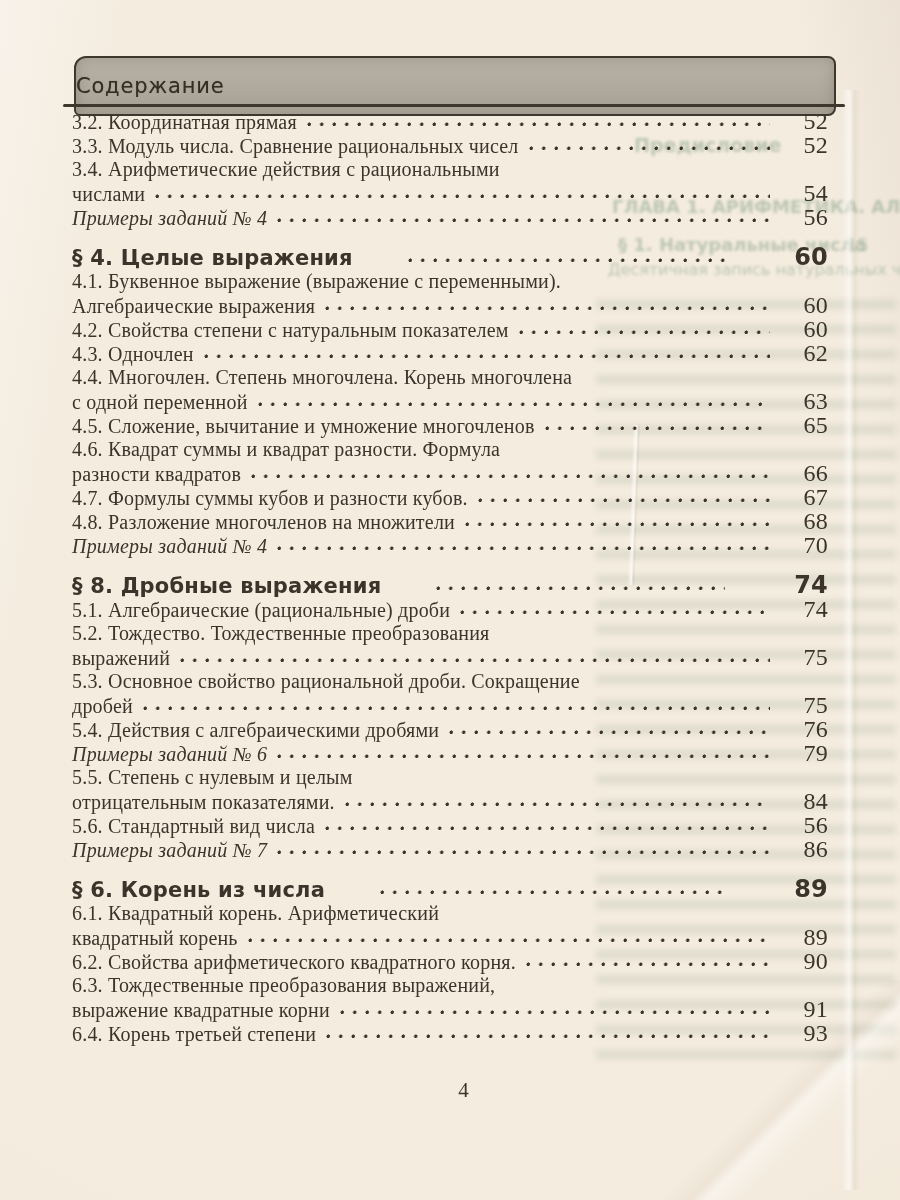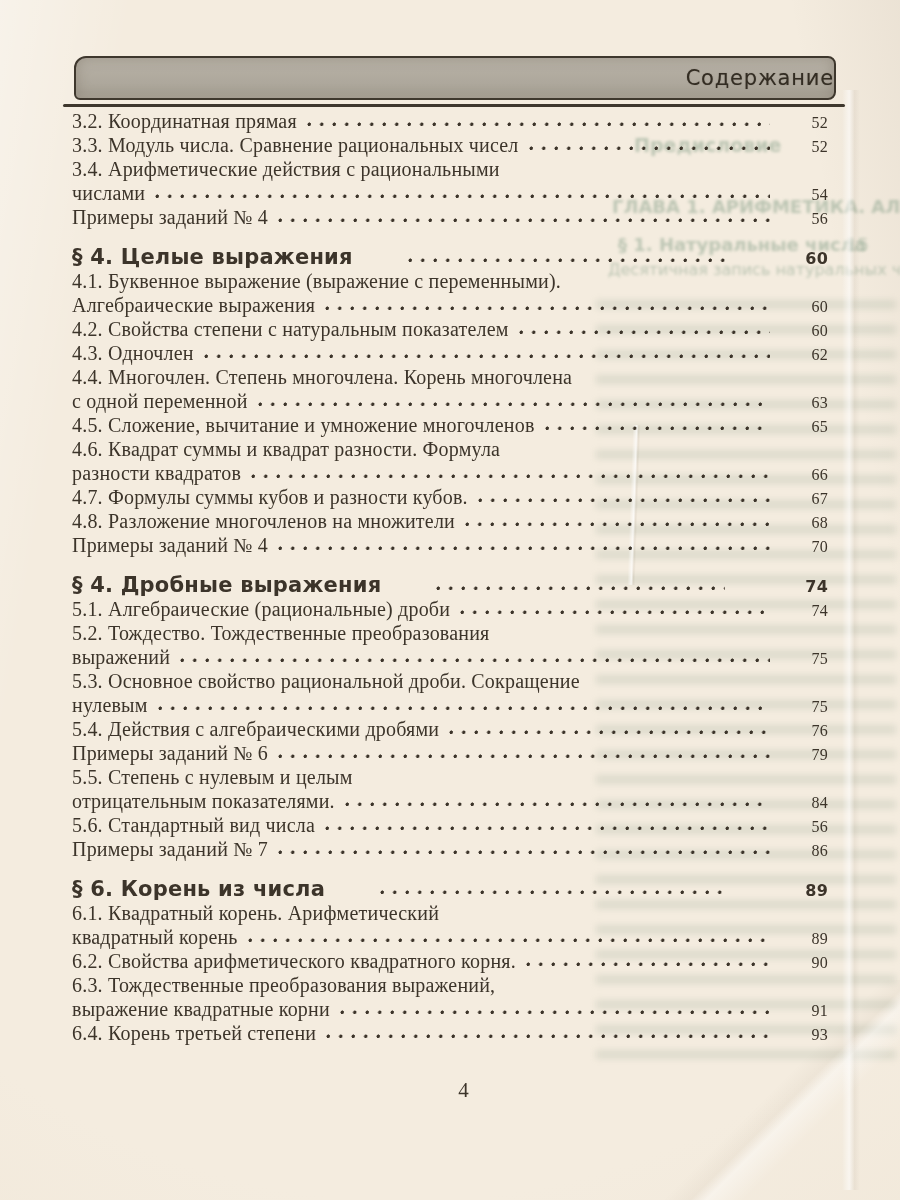--- a/index.html
+++ b/index.html
@@ -40,26 +40,26 @@
     left:630px;top:425px;width:8px;height:160px;
     background:linear-gradient(90deg, rgba(0,0,0,0), rgba(255,255,255,.7) 50%, rgba(90,70,50,.08) 75%, rgba(0,0,0,0));
     transform:rotate(2deg);
   }
   .crease-corner{
     left:640px;top:980px;width:320px;height:220px;
     background:linear-gradient(135deg, rgba(0,0,0,0) 45%, rgba(120,95,70,.05) 50%, rgba(255,255,255,.4) 53%, rgba(0,0,0,0) 60%);
   }
   
   .band{
-    position:absolute;left:74px;top:56px;width:762px;height:44px;
+    position:absolute;left:74px;top:56px;width:762px;height:60px;
     box-sizing:border-box;
     background:linear-gradient(180deg,#b8b2a7,#aaa498 85%,#b0aa9e);
     border:2px solid var(--band_border);
     border-radius:12px 8px 8px 6px;
-    display:flex;align-items:center;justify-content:flex-end;
+    display:flex;align-items:center;justify-content:flex-start;
     box-shadow:inset 0 0 14px rgba(70,60,45,.25);
   }
   .band-title{
     font-family:"DejaVu Sans", sans-serif;
     font-size:21px;letter-spacing:.8px;color:#332d23;
     text-shadow:0 0 1px rgba(50,40,30,.4);
   }
   .band-underline{
     position:absolute;left:63px;top:104px;width:782px;height:3px;
     background:var(--band_border);border-radius:2px;
@@ -72,30 +72,30 @@
     display:flex;align-items:baseline;
     height:24px;line-height:24px;
     font-size:20px;letter-spacing:.2px;
     white-space:nowrap;
   }
   .row.section{
     font-family:"DejaVu Sans", sans-serif;
     font-weight:bold;font-size:21px;
     margin-top:16px;letter-spacing:.2px;gap:45px;
   }
-  .row.italic .txt{}
+  .row.italic .txt{font-style:italic;}
   .txt{flex:0 0 auto;}
   .leader{
     flex:1 1 auto;min-width:18px;height:5px;
     align-self:flex-end;margin:0 14px 6px 10px;
     background-image:radial-gradient(circle at 2.2px 2.2px, var(--ink) 1.6px, rgba(0,0,0,0) 1.9px);
     background-size:12.5px 5px;background-repeat:repeat-x;
     overflow:hidden;
   }
-  .pg{flex:0 0 44px;text-align:right;font-size:16px;}
+  .pg{flex:0 0 44px;text-align:right;font-size:24px;}
   
   .folio{
     position:absolute;left:464px;top:1078px;transform:translateX(-50%);
     font-size:21px;letter-spacing:1px;
   }
 </style>
 </head>
 <body>
 
 <div class="page">
@@ -195,42 +195,42 @@
         <span class="txt">4.8. Разложение многочленов на множители</span>
         <span class="leader"></span>
         <span class="pg">68</span>
       </div>
       <div class="row italic">
         <span class="txt">Примеры заданий № 4</span>
         <span class="leader"></span>
         <span class="pg">70</span>
       </div>
       <div class="row section">
-        <span class="txt">§ 4. Дробные выражения</span>
+        <span class="txt">§ 8. Дробные выражения</span>
         <span class="leader"></span>
         <span class="pg">74</span>
       </div>
       <div class="row entry">
         <span class="txt">5.1. Алгебраические (рациональные) дроби</span>
         <span class="leader"></span>
         <span class="pg">74</span>
       </div>
       <div class="row entry">
         <span class="txt">5.2. Тождество. Тождественные преобразования</span>
       </div>
       <div class="row entry">
         <span class="txt">выражений</span>
         <span class="leader"></span>
         <span class="pg">75</span>
       </div>
       <div class="row entry">
         <span class="txt">5.3. Основное свойство рациональной дроби. Сокращение</span>
       </div>
       <div class="row entry">
-        <span class="txt">нулевым</span>
+        <span class="txt">дробей</span>
         <span class="leader"></span>
         <span class="pg">75</span>
       </div>
       <div class="row entry">
         <span class="txt">5.4. Действия с алгебраическими дробями</span>
         <span class="leader"></span>
         <span class="pg">76</span>
       </div>
       <div class="row italic">
         <span class="txt">Примеры заданий № 6</span>

